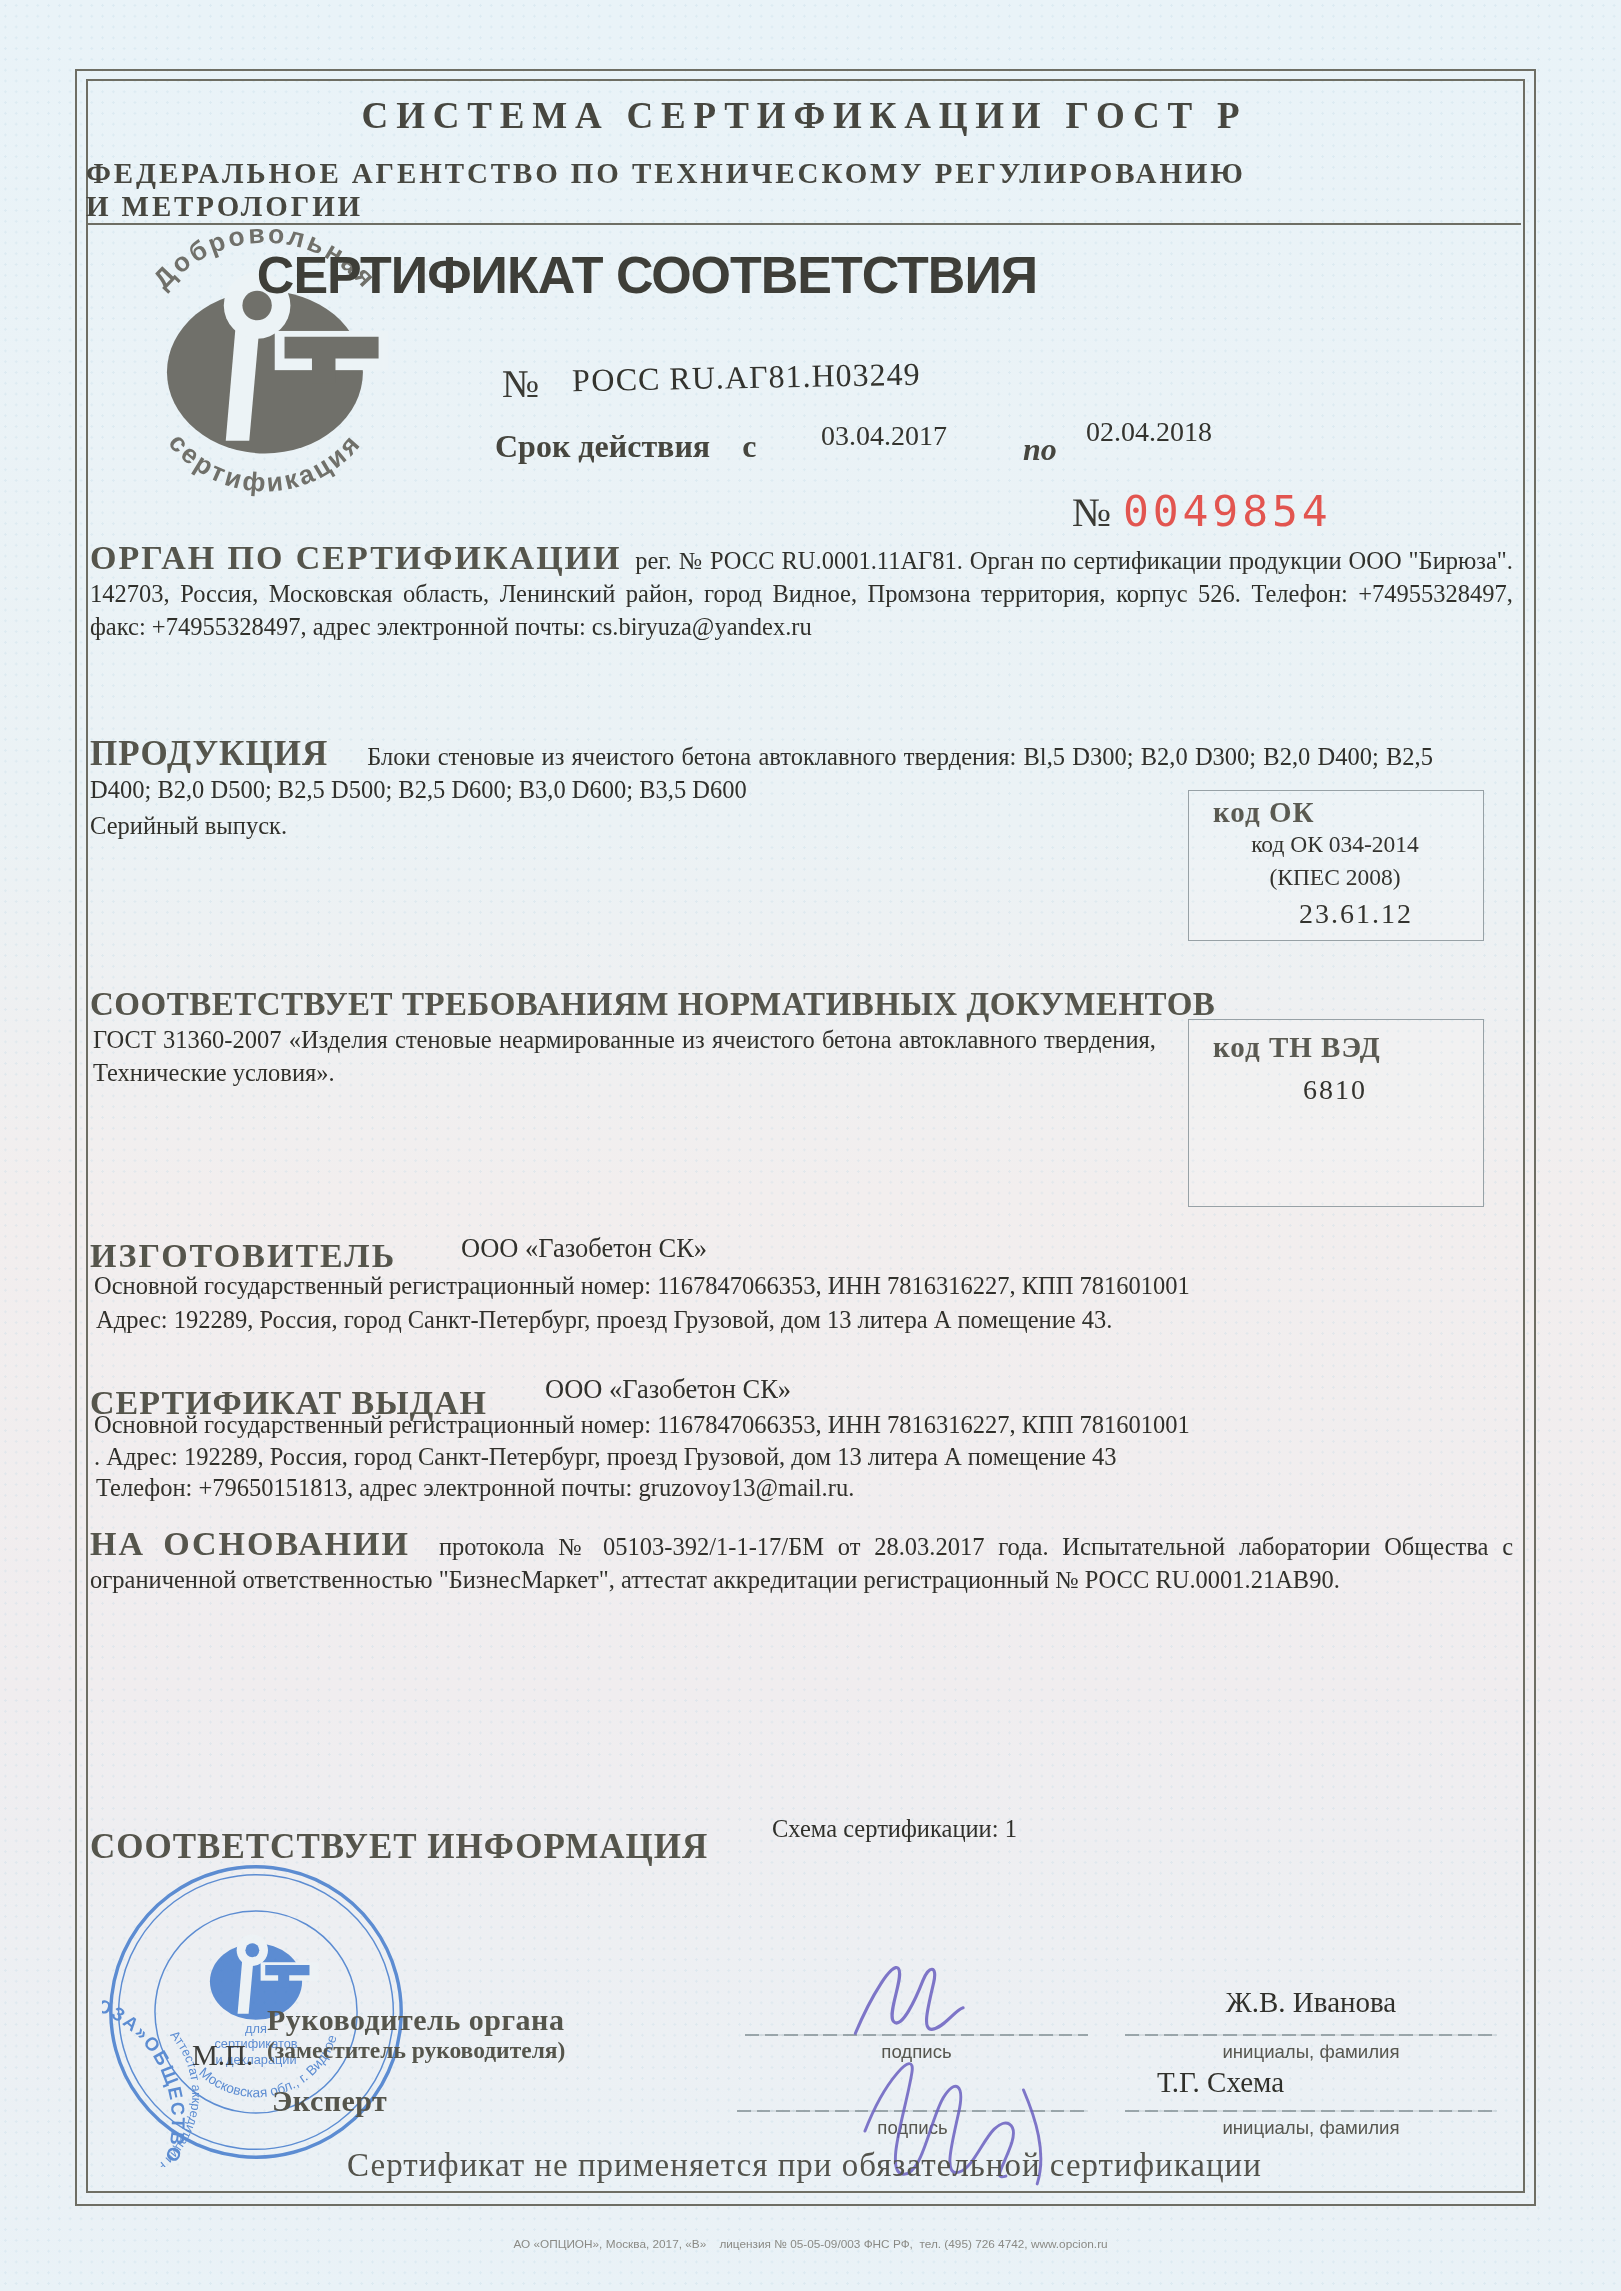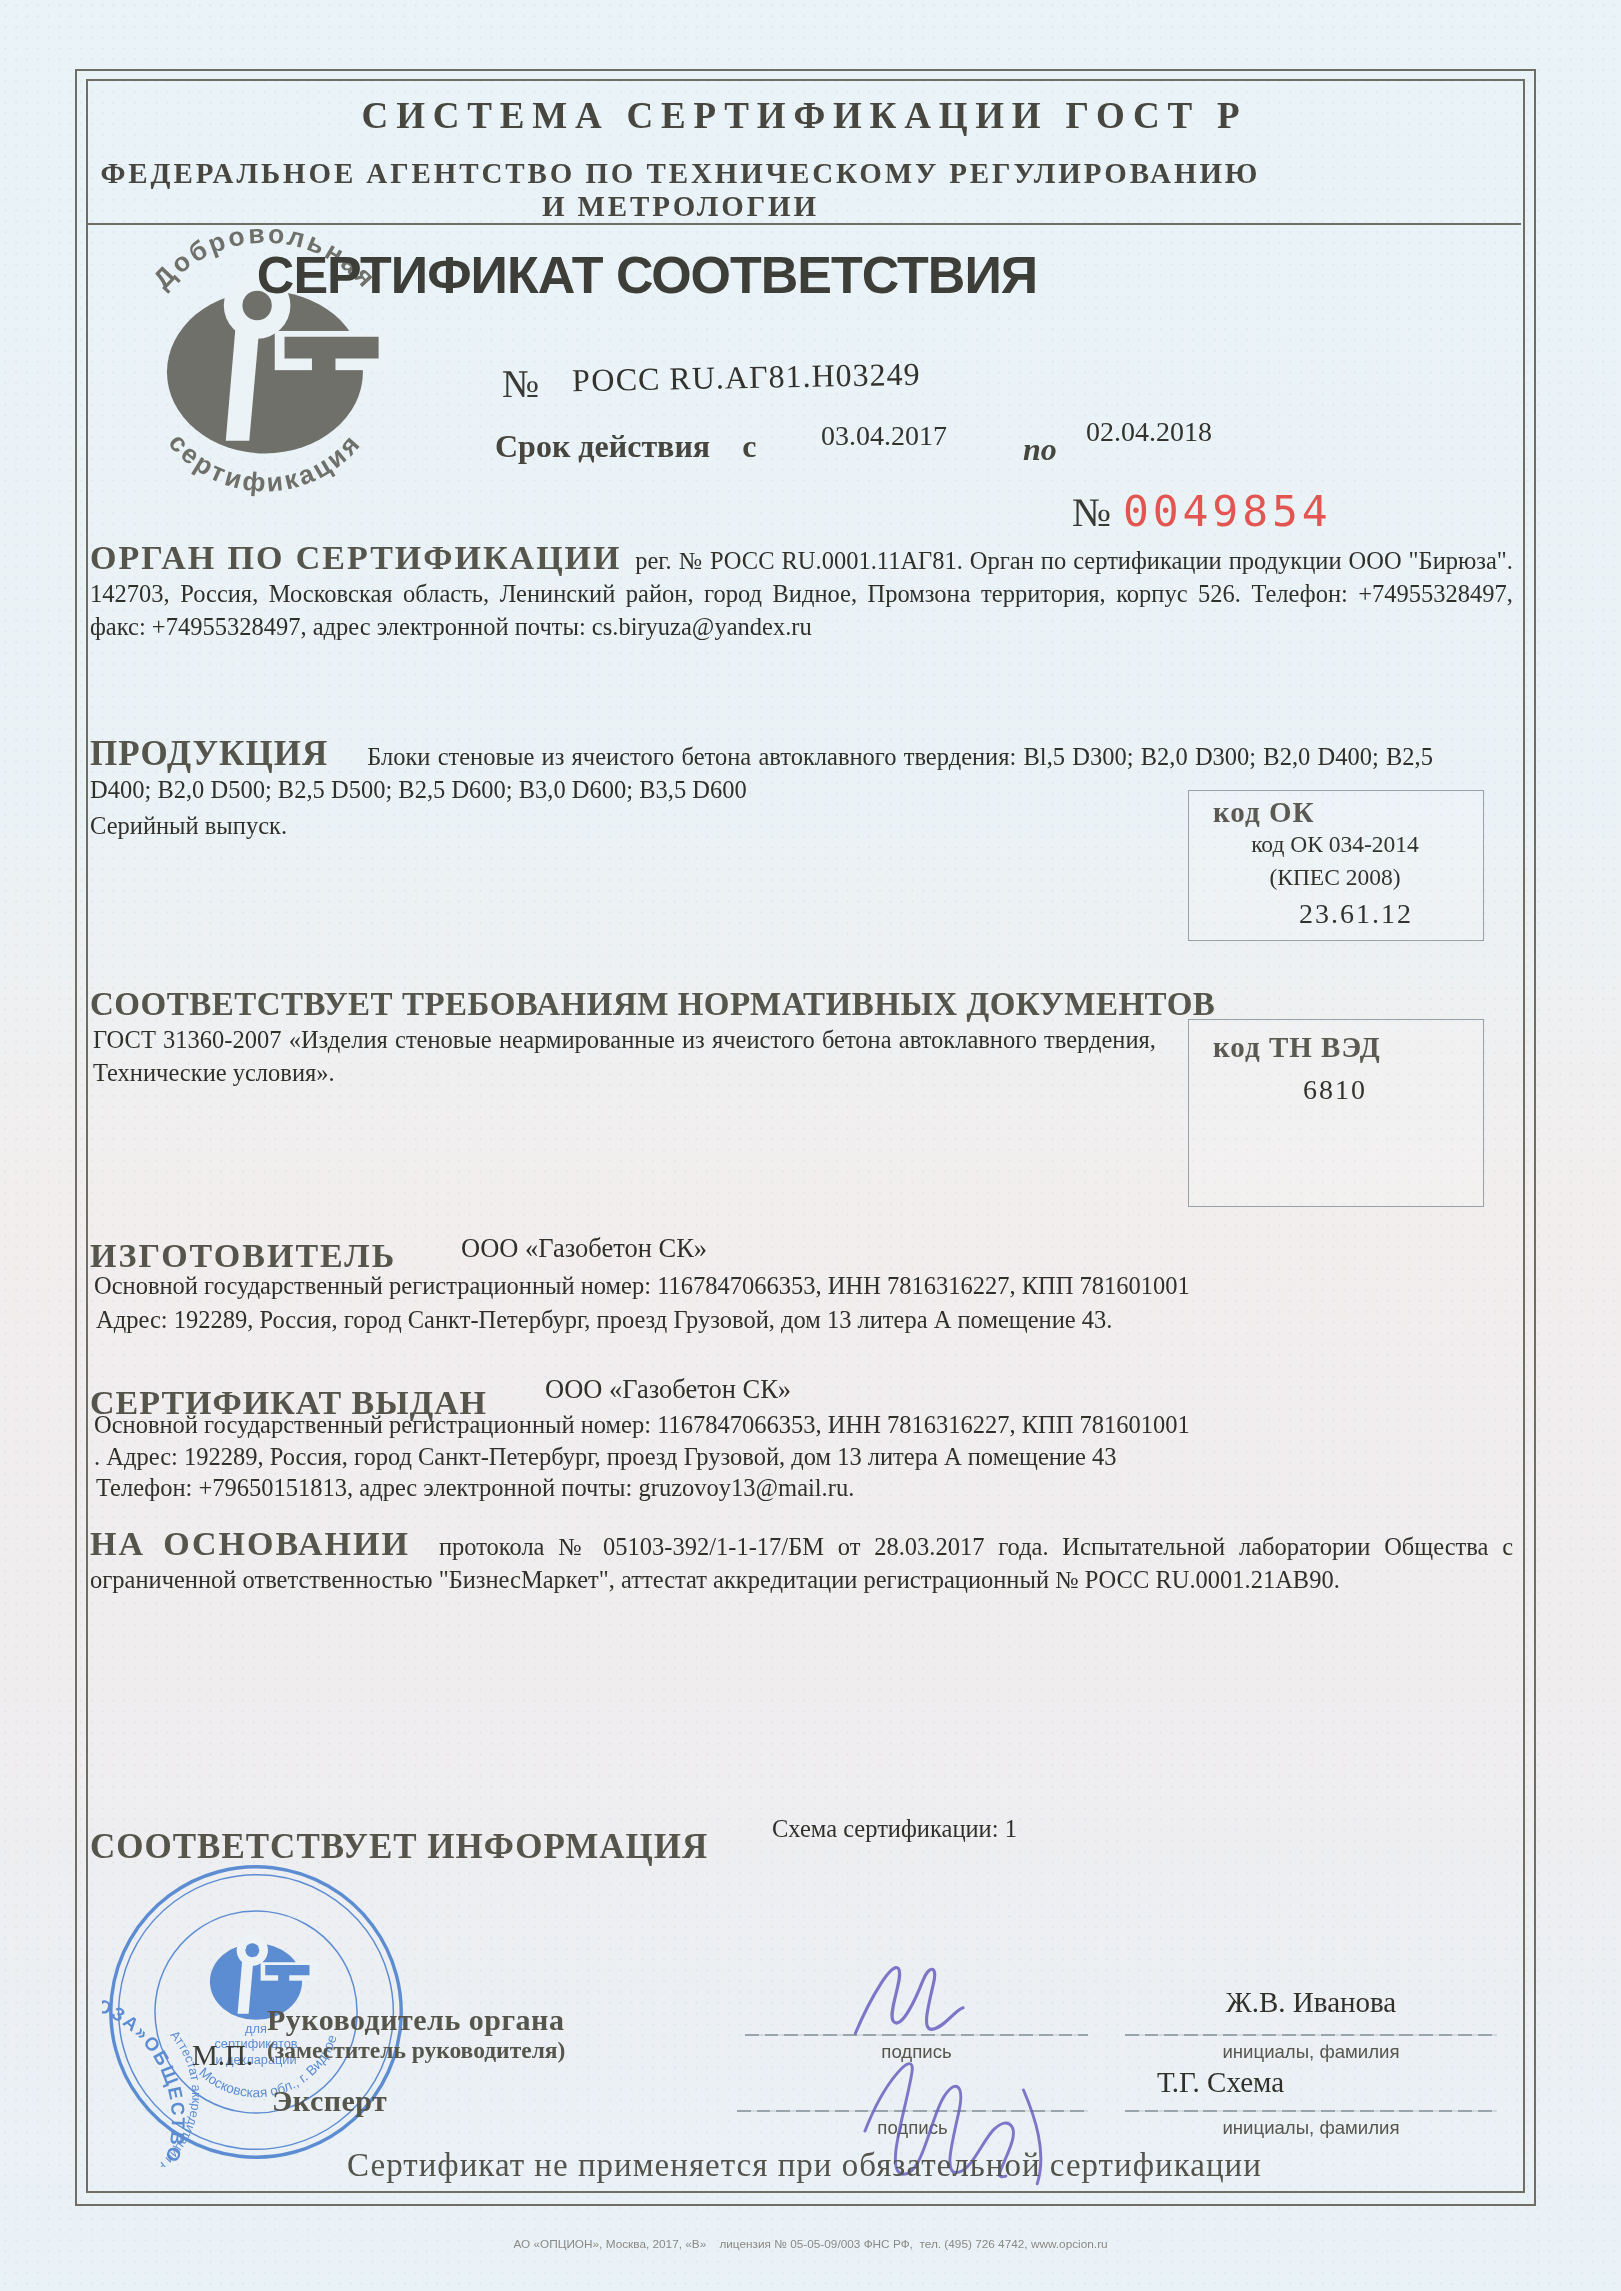--- a/index.html
+++ b/index.html
@@ -11,21 +11,21 @@
       radial-gradient(rgba(183,212,226,.28) 1px, transparent 1.3px),
       linear-gradient(180deg,#e9f3f8 0%,#ebf2f5 36%,#f2eeee 52%,#f0edef 74%,#e9f2f7 100%);
     background-size:10.8px 10.8px,100% 100%;
     padding-left:38px;
   }
   .abs{position:absolute;}
   .frame-outer{left:75px;top:69px;width:1457px;height:2133px;border:2.9px solid #6e6e64;}
   .frame-inner{left:86px;top:79px;width:1435px;height:2110px;border:2px solid #6e6e64;}
   .hdr-rule{left:88px;top:223px;width:1433px;height:0;border-top:2px solid #6e6e64;}
   .sys-title{left:86px;top:94px;width:1437px;text-align:center;font-weight:bold;font-size:37px;letter-spacing:7.8px;color:#474740;}
-  .agency{left:86px;top:157px;width:1189px;text-align:center;font-weight:bold;font-size:29px;letter-spacing:2.9px;color:#474740;}
+  .agency{left:86px;top:157px;width:1189px;font-weight:bold;font-size:29px;letter-spacing:2.9px;color:#474740;}
   .doc-title{left:196px;top:245px;width:902px;text-align:center;font-family:"Liberation Sans","DejaVu Sans",sans-serif;font-weight:bold;font-size:52px;letter-spacing:-1px;color:#3e3e38;}
   .certno-label{left:502px;top:361px;font-size:39px;color:#3a3a34;}
   .certno-value{left:572px;top:359px;font-size:32px;letter-spacing:1px;color:#33332e;transform:rotate(-1.1deg);}
   .validity-label{left:495px;top:428px;font-size:32px;font-weight:bold;color:#46463f;}
   .valid-from{left:821px;top:420px;font-size:28px;color:#33332e;}
   .po-label{left:1023px;top:431px;font-size:32px;font-weight:bold;color:#46463f;font-style:italic;}
   .valid-to{left:1086px;top:416px;font-size:28px;color:#33332e;}
   .blankno-label{left:1072px;top:488px;font-size:41px;color:#3a3a34;}
   .blankno-value{left:1123px;top:486px;font-family:"DejaVu Sans Mono",monospace;font-size:43px;letter-spacing:3.9px;color:#e25550;}
   .para{font-size:24.5px;line-height:33px;text-align:justify;color:#30302b;}

